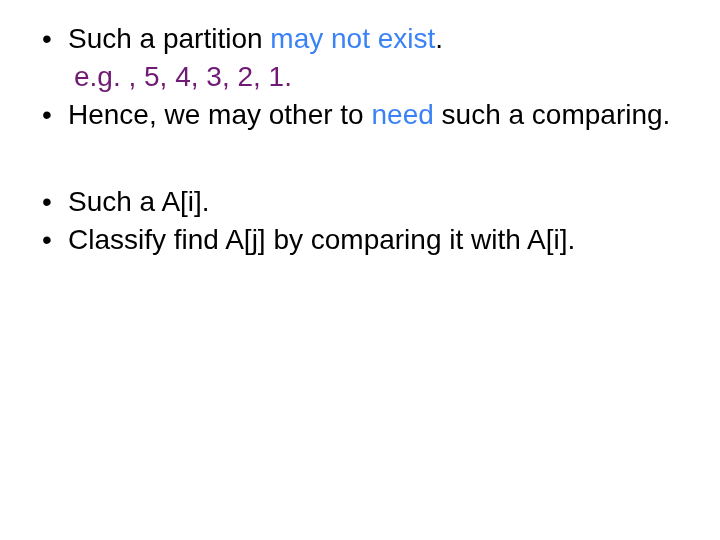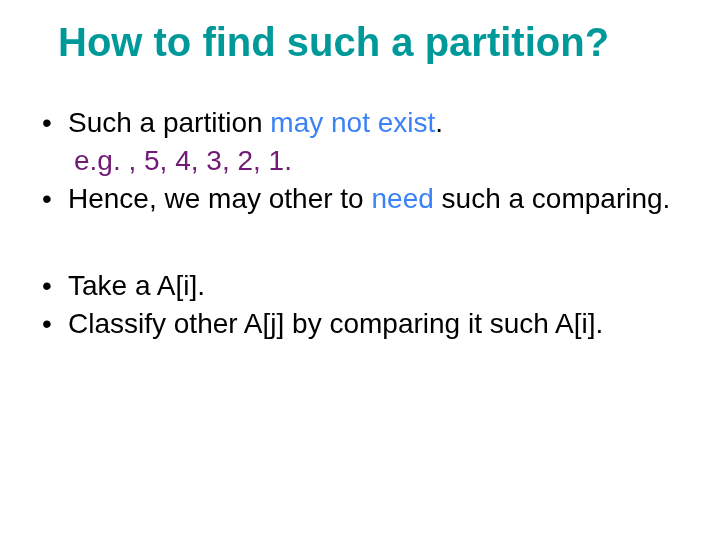--- a/index.html
+++ b/index.html
@@ -51,21 +51,20 @@
     font-size: 28px;
     color: #701a75;
     line-height: 1.35;
   }
 </style>
 </head>
 <body>
 
 <div class="slide">
 
-  <h1 class="title">How to find such a partition?</h1>
 
   <div class="block">
 
     <div class="bullet-row">
       <span class="bullet-dot">•</span>
       <span class="bullet-text">
         <span>Such a partition </span><span class="highlight">may not exist</span><span>.</span>
       </span>
     </div>
 
@@ -77,23 +76,23 @@
         <span>Hence, we may other to </span><span class="highlight">need</span><span> such a comparing.</span>
       </span>
     </div>
 
   </div>
 
   <div class="block">
 
     <div class="bullet-row">
       <span class="bullet-dot">•</span>
-      <span class="bullet-text">Take a A[i].</span>
+      <span class="bullet-text">Such a A[i].</span>
     </div>
 
     <div class="bullet-row">
       <span class="bullet-dot">•</span>
-      <span class="bullet-text">Classify other A[j] by comparing it such A[i].</span>
+      <span class="bullet-text">Classify find A[j] by comparing it with A[i].</span>
     </div>
 
   </div>
 
 </div>
 
 </body></html>

